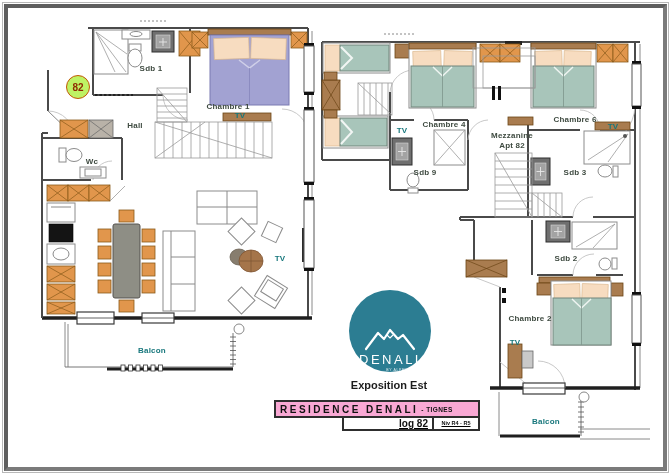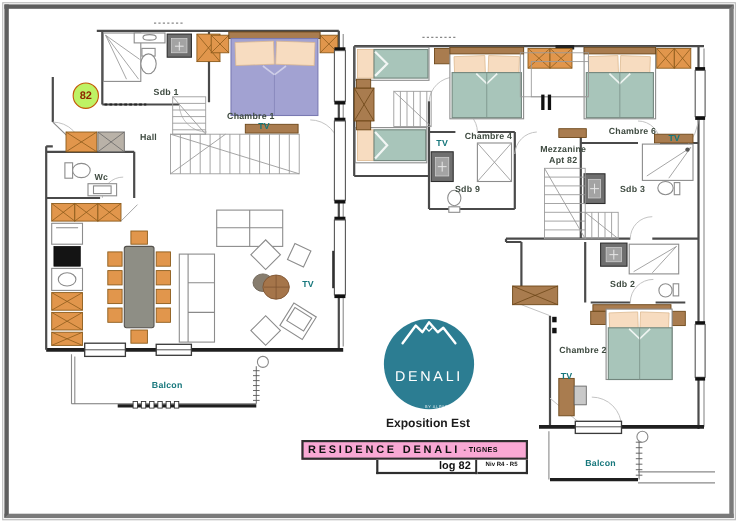--- a/index.html
+++ b/index.html
@@ -31,31 +31,31 @@
   .arc{stroke:#c2c2c2;stroke-width:.9;fill:none;}
   .graybox{fill:#b9b2a8;stroke:#666;stroke-width:.8;}
   .gx{stroke:#666;stroke-width:.7;fill:none;}
   
   .badge{position:absolute;left:66px;top:75px;width:22px;height:22px;border-radius:50%;
          background:#bef264;border:1px solid #c45708;color:#8f2b00;font-weight:bold;font-size:10px;
          display:flex;align-items:center;justify-content:center;z-index:12;}
   
   .logo{position:absolute;left:349px;top:290px;width:82px;height:82px;border-radius:50%;
         background:#2c7d92;display:flex;flex-direction:column;align-items:center;
-        justify-content:space-between;color:#fff;z-index:12;}
+        justify-content:flex-end;color:#fff;z-index:12;}
   .logo-name{font-size:13px;letter-spacing:2.5px;font-weight:normal;margin-top:1px;}
   .logo-sub{font-size:3.5px;letter-spacing:.6px;opacity:.85;align-self:flex-end;margin-right:15px;margin-top:1px;}
   
   .expo{position:absolute;left:343px;top:379px;width:92px;text-align:center;font-size:11px;
         font-weight:bold;color:#1c1c1c;z-index:12;}
   .tblock{position:absolute;left:274px;top:400px;width:206px;z-index:12;background:transparent;}
   .tb-row1{border:2px solid #2e2e2e;height:14px;display:flex;align-items:center;padding:0 4px;background:#f9a8d4;}
   .tb-residence{font-weight:bold;font-size:10px;letter-spacing:2.5px;white-space:nowrap;color:#111;}
   .tb-location{font-size:6.5px;font-weight:bold;margin-left:3px;letter-spacing:.4px;color:#111;white-space:nowrap;}
-  .tb-row2{display:flex;justify-content:flex-end;height:13px;}
+  .tb-row2{display:flex;justify-content:flex-end;height:13px;text-decoration:underline;}
   .tb-log{width:84px;border:2px solid #2e2e2e;border-top:none;background:#fff;text-align:right;
           padding-right:4px;font-weight:bold;font-size:10px;line-height:11px;color:#111;}
   .tb-niv{width:44px;border:2px solid #2e2e2e;border-top:none;border-left:none;background:#fff;
           text-align:center;font-size:5.5px;font-weight:bold;line-height:11px;color:#111;}
 </style>
 </head>
 <body>
 
 <div class="stage">
   <div class="frame-outer"></div>
@@ -221,21 +221,21 @@
           <rect x="108.5" y="350" width="4" height="6"></rect>
         <rect x="116" y="350" width="4" height="6"></rect>
           <rect x="123.5" y="350" width="4" height="6"></rect>
       </g>
       <path d="M198,318 V352" stroke="#777" stroke-width="1" fill="none"></path>
       <path d="M195,322 H201 M195,326.5 H201 M195,331 H201 M195,335.5 H201 M195,340 H201 M195,344.5 H201 M195,349 H201" stroke="#555" stroke-width=".8" fill="none"></path>
       <circle cx="204" cy="314" r="5" fill="#fff" stroke="#888" stroke-width="1"></circle>
     </g>
   </svg>
 
-  <div class="lbl" style="left:151px;top:84px">Sdb 1</div>
+  <div class="lbl" style="left:151px;top:68px">Sdb 1</div>
   <div class="lbl" style="left:228px;top:106px">Chambre 1</div>
   <div class="lbl teal" style="left:240px;top:115px">TV</div>
   <div class="lbl" style="left:135px;top:125px">Hall</div>
   <div class="lbl" style="left:92px;top:161px">Wc</div>
   <div class="lbl teal" style="left:280px;top:258px">TV</div>
   <div class="lbl teal" style="left:152px;top:350px">Balcon</div>
 
   <div class="badge">82</div>
 
   <svg class="plan" style="left:318px;top:30px" width="340" height="432" viewBox="0 0 340 432">

